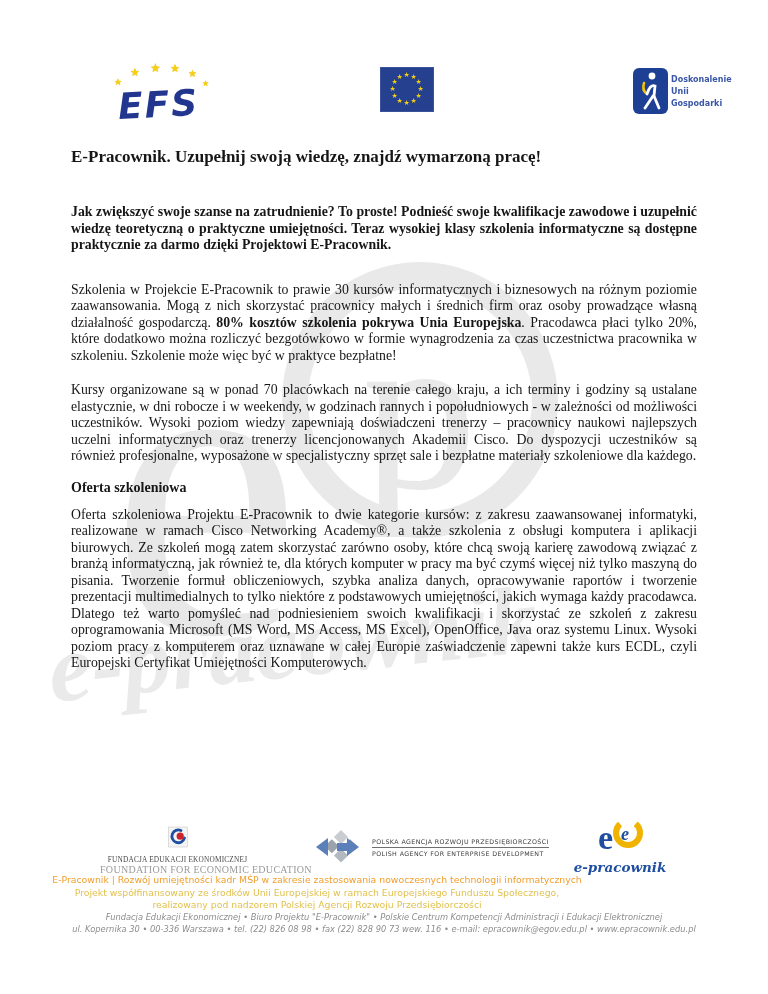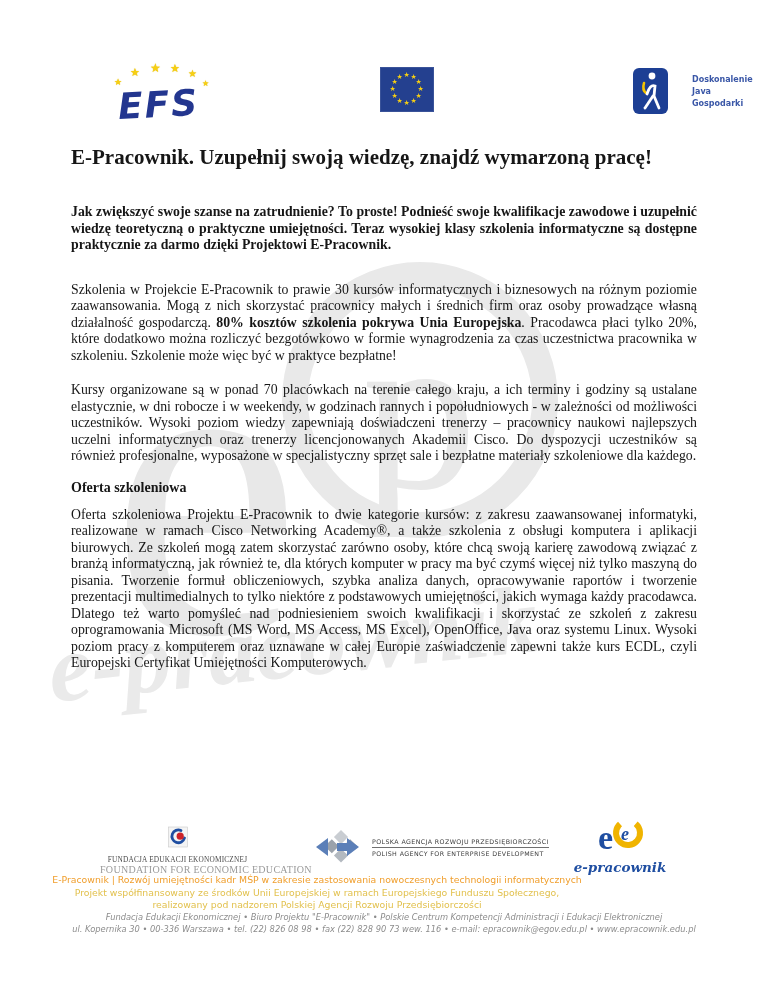--- a/index.html
+++ b/index.html
@@ -22,31 +22,31 @@
   .efs-star.s2 { left:18px; top:7px;  font-size:11px; }
   .efs-star.s3 { left:38px; top:2px;  font-size:12px; }
   .efs-star.s4 { left:58px; top:3px;  font-size:11px; }
   .efs-star.s5 { left:76px; top:9px;  font-size:10px; }
   .efs-star.s6 { left:90px; top:20px; font-size:8px; }
   .eu-flag {
     left:380px; top:67px; width:54px; height:45px;
     background:var(--eu_blue); box-shadow:inset 0 0 0 1px #3a5399;
   }
   .eu-star { position:absolute; font-size:7px; color:var(--star_yellow); line-height:1; }
-  .dkg-logo { left:633px; top:68px; display:flex; gap:24px; }
+  .dkg-logo { left:633px; top:68px; display:flex; gap:3px; }
   .dkg-text {
     font-family:"DejaVu Sans", sans-serif; font-size:8px; font-weight:bold;
     color:var(--dkg_text_blue); line-height:12px; padding-top:6px;
   }
   
   .content {
     position:absolute; z-index:1; left:71px; top:147px; width:626px;
     color:var(--text_black); font-size:13.8px; line-height:16.5px;
   }
-  .title { font-size:21px; line-height:20px; font-weight:bold; margin:0 0 37px 0; }
+  .title { font-size:17px; line-height:20px; font-weight:bold; margin:0 0 37px 0; }
   .content p { margin:0; text-align:justify;font-family:Liberation Serif, serif; }
   .lead { font-weight:bold; margin-bottom:28px !important; }
   .para1 { margin-bottom:18px !important; }
   .para2 { margin-bottom:14px !important; }
   .subheading { font-size:14px; line-height:17px; font-weight:bold; margin:0 0 11px 0; }
   .b { font-weight:bold; }
   
   .ftr { position:absolute; z-index:2; }
   .fee-logo { left:100px; top:826px; width:155px; text-align:center; font-family:Liberation Serif, serif; }
   .fee-line1 { font-size:7.3px; color:#4a4a4a; letter-spacing:0.2px; margin-top:3px; white-space:nowrap; }
@@ -115,21 +115,21 @@
   <div class="hdr dkg-logo">
     <svg width="35" height="46" viewBox="0 0 35 46">
       <rect x="0" y="0" width="35" height="46" rx="6" fill="#1D3F94"></rect>
       <circle cx="19" cy="8" r="3.4" fill="#ffffff"></circle>
       <path d="M11 15 Q9 22 13 25" stroke="#F5C400" stroke-width="2.6" fill="none" stroke-linecap="round"></path>
       <path d="M14 26 Q17 16 22 18 L21 28 L26 40" stroke="#ffffff" stroke-width="2.8" fill="none" stroke-linecap="round"></path>
       <path d="M20 28 L12 40" stroke="#ffffff" stroke-width="2.8" fill="none" stroke-linecap="round"></path>
     </svg>
     <div class="dkg-text">
       <div>Doskonalenie</div>
-      <div>Java</div>
+      <div>Unii</div>
       <div>Gospodarki</div>
     </div>
   </div>
 
   <div class="content">
     <h1 class="title">E-Pracownik. Uzupełnij swoją wiedzę, znajdź wymarzoną pracę!</h1>
     <p class="lead">Jak zwiększyć swoje szanse na zatrudnienie? To proste! Podnieść swoje kwalifikacje zawodowe i uzupełnić wiedzę teoretyczną o praktyczne umiejętności. Teraz wysokiej klasy szkolenia informatyczne są dostępne praktycznie za darmo dzięki Projektowi E-Pracownik.</p>
     <p class="para1"><span>Szkolenia w Projekcie E-Pracownik to prawie 30 kursów informatycznych i biznesowych na różnym poziomie zaawansowania. Mogą z nich skorzystać pracownicy małych i średnich firm oraz osoby prowadzące własną działalność gospodarczą. </span><span class="b">80% kosztów szkolenia pokrywa Unia Europejska</span><span>. Pracodawca płaci tylko 20%, które dodatkowo można rozliczyć bezgotówkowo w formie wynagrodzenia za czas uczestnictwa pracownika w szkoleniu. Szkolenie może więc być w praktyce bezpłatne!</span></p>
     <p class="para2">Kursy organizowane są w ponad 70 placówkach na terenie całego kraju, a ich terminy i godziny są ustalane elastycznie, w dni robocze i w weekendy, w godzinach rannych i popołudniowych - w zależności od możliwości uczestników. Wysoki poziom wiedzy zapewniają doświadczeni trenerzy – pracownicy naukowi najlepszych uczelni informatycznych oraz trenerzy licencjonowanych Akademii Cisco. Do dyspozycji uczestników są również profesjonalne, wyposażone w specjalistyczny sprzęt sale i bezpłatne materiały szkoleniowe dla każdego.</p>
     <h2 class="subheading">Oferta szkoleniowa</h2>

